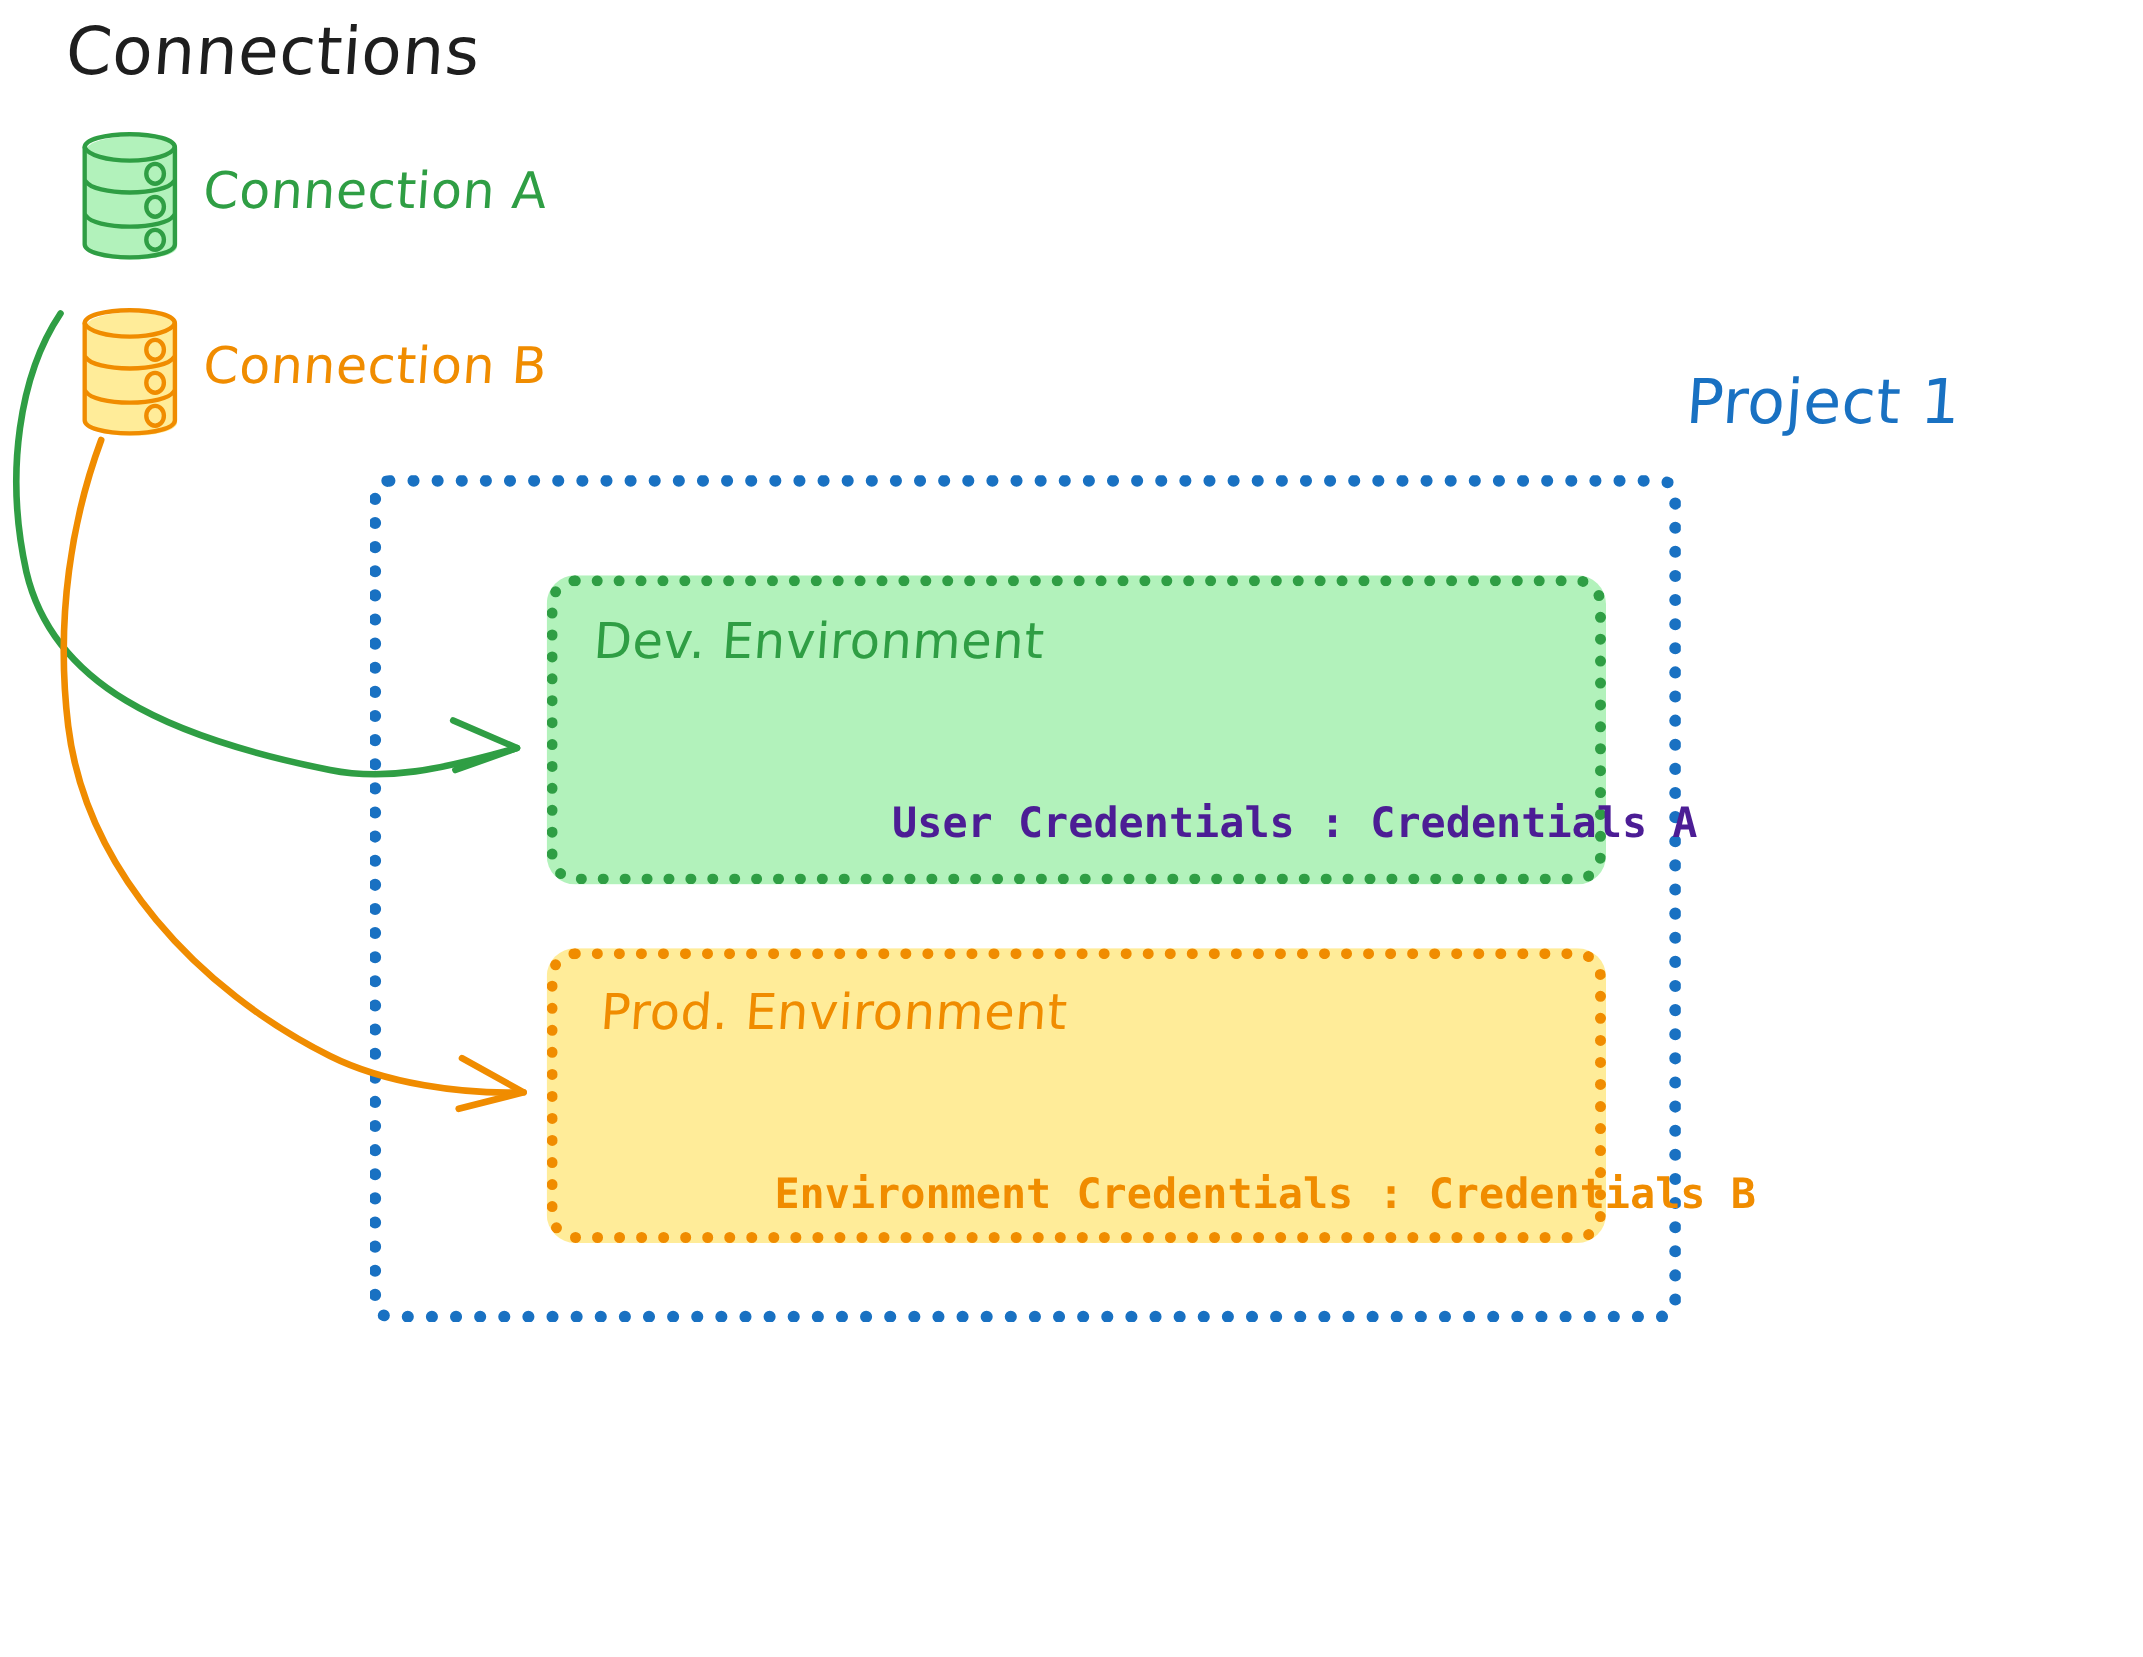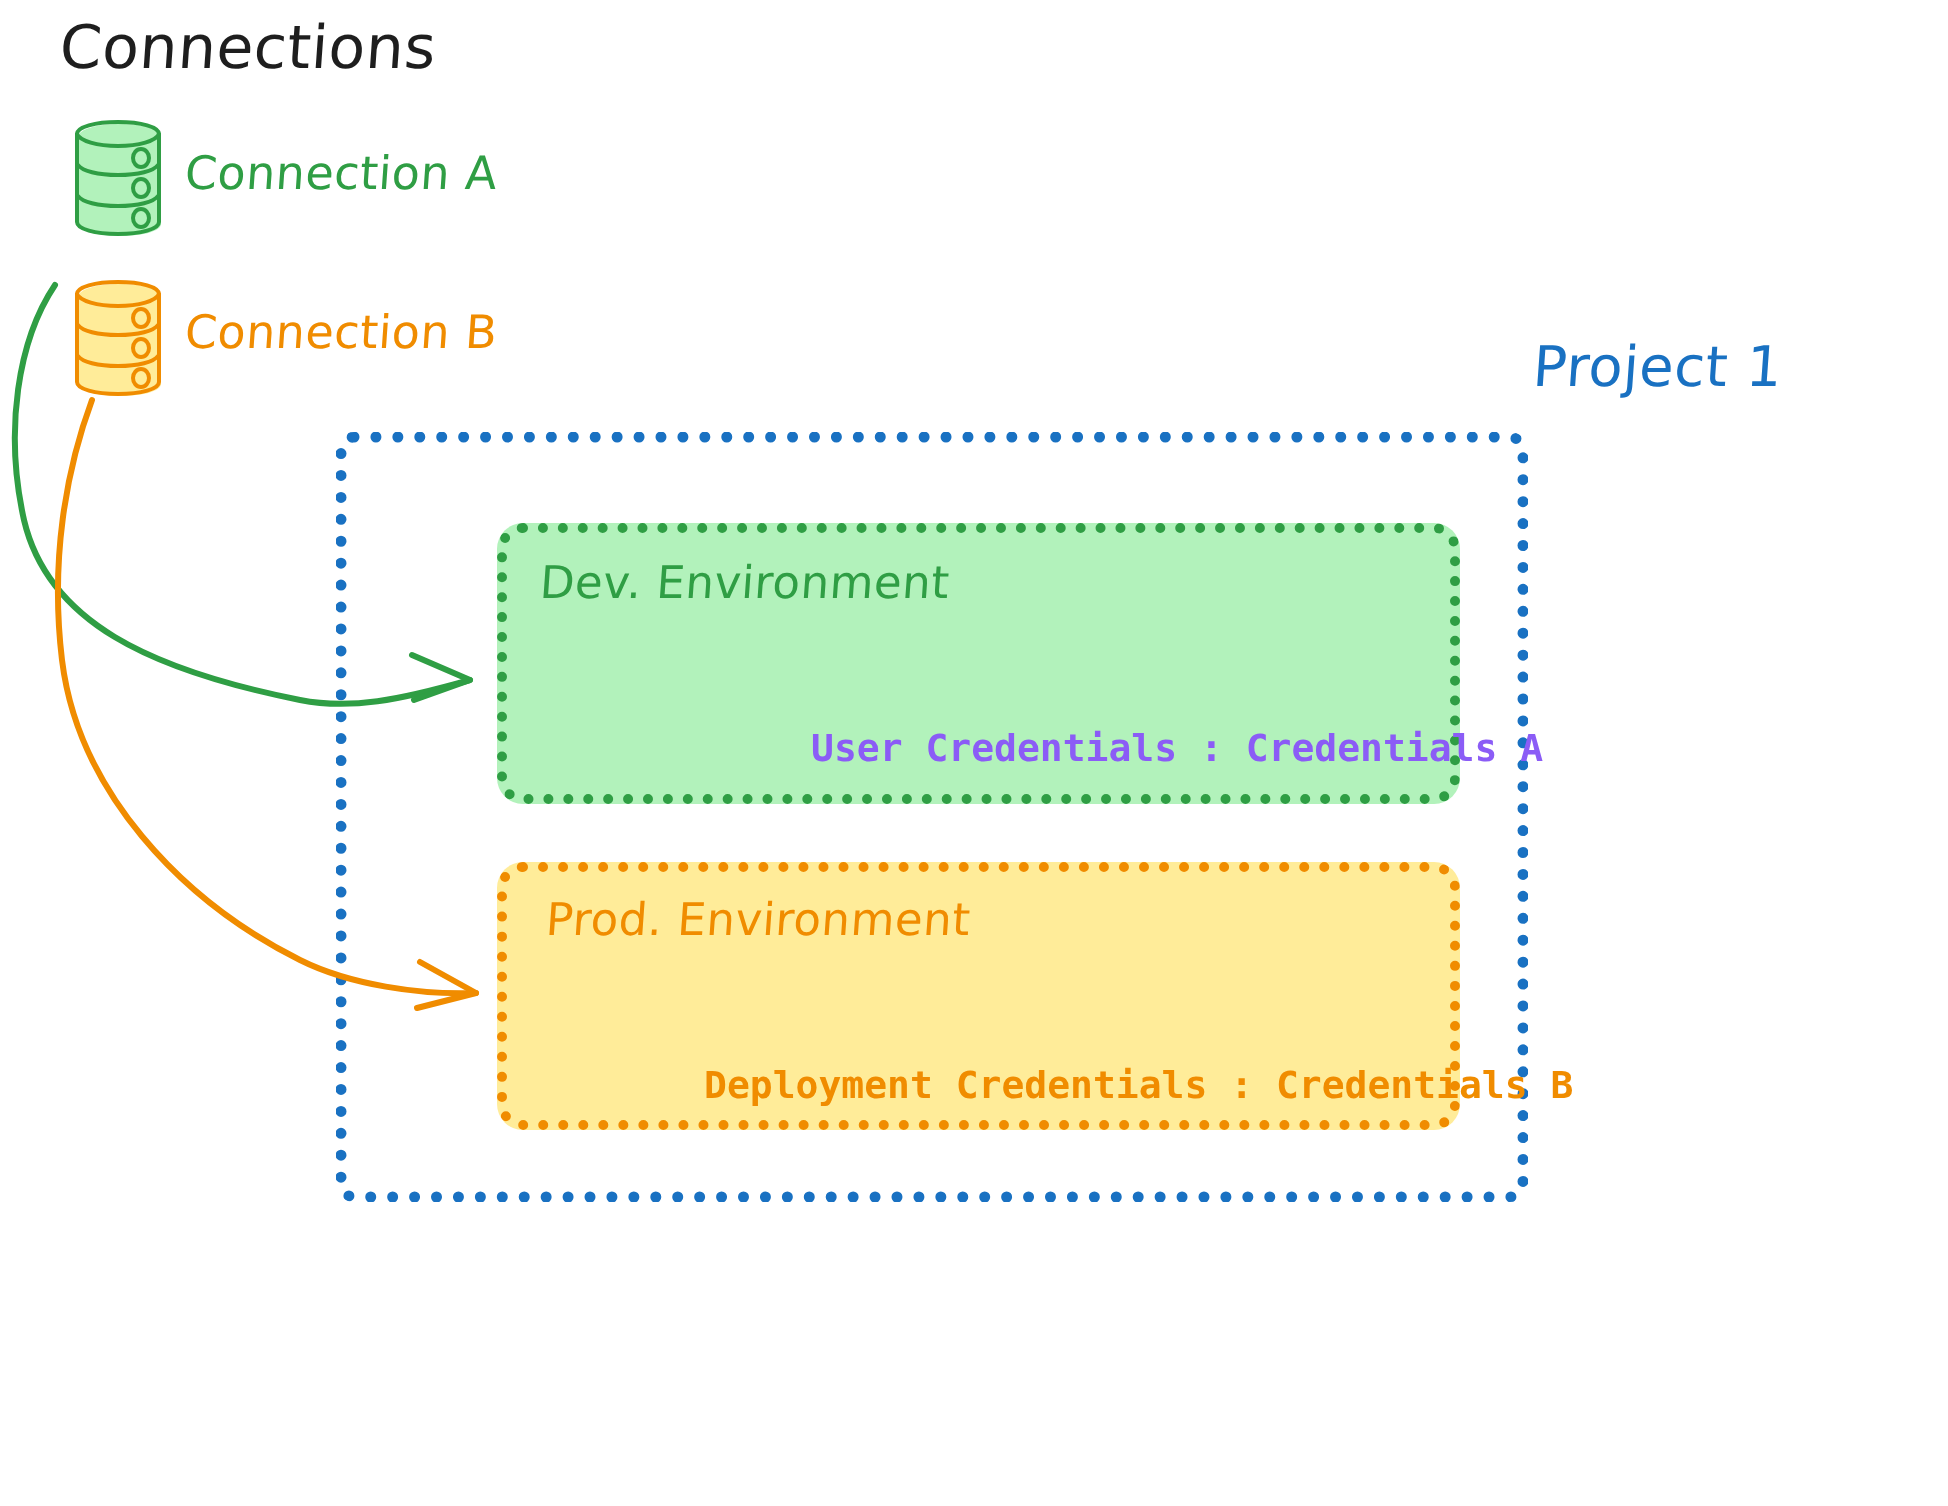--- a/index.html
+++ b/index.html
@@ -124,21 +124,21 @@
     color: #f08c00;
   }
 
   .cred-line {
     position: absolute;
     font-size: 38px;
   }
   #dev-credentials {
     left: 811px;
     top: 726px;
-    color: #8b5cf6;
+    color: #4c1d95;
   }
   #prod-credentials {
     left: 704px;
     top: 1063px;
     color: #f08c00;
   }
 
   
   #arrows {
     position: absolute;
@@ -191,21 +191,21 @@
   <div id="label-project-1" class="hand">Project 1</div>
 
   <div id="project-box" class="dotted-box"></div>
 
   <div id="dev-env-box" class="dotted-box"></div>
   <div id="dev-env-title" class="env-title hand">Dev. Environment</div>
   <div id="dev-credentials" class="cred-line mono">User Credentials : Credentials A</div>
 
   <div id="prod-env-box" class="dotted-box"></div>
   <div id="prod-env-title" class="env-title hand">Prod. Environment</div>
-  <div id="prod-credentials" class="cred-line mono">Deployment Credentials : Credentials B</div>
+  <div id="prod-credentials" class="cred-line mono">Environment Credentials : Credentials B</div>
 
   <svg id="arrows" viewBox="0 0 1948 1506">
 
     <g>
       <path d="M55,285 C18,340 4,430 24,520 C48,622 150,670 300,700
                C350,710 400,700 470,680" fill="none" stroke="#2f9e44" stroke-width="6" stroke-linecap="round"></path>
       <path d="M412,655 L470,680 L414,700" fill="none" stroke="#2f9e44" stroke-width="6" stroke-linecap="round" stroke-linejoin="round"></path>
     </g>
 
     <g>

